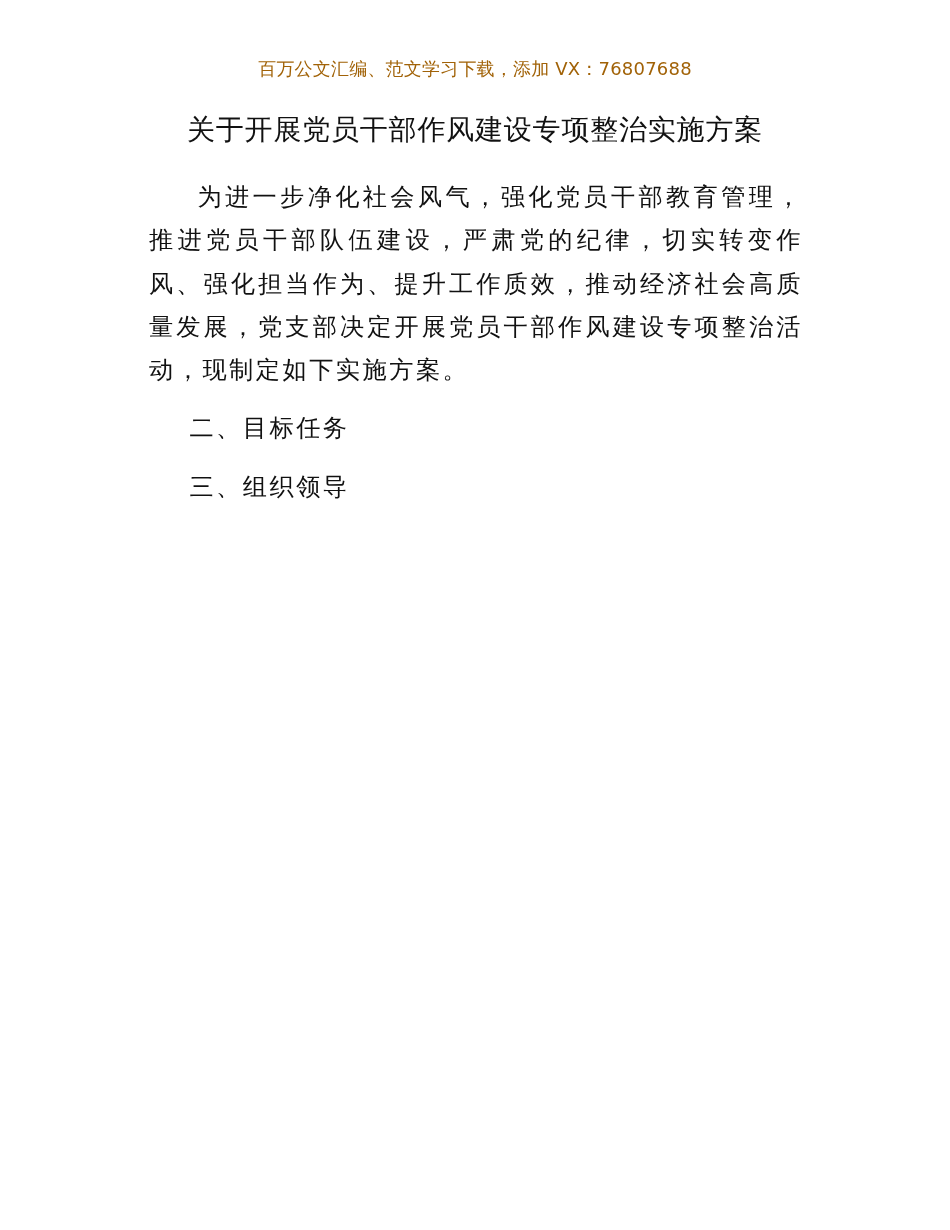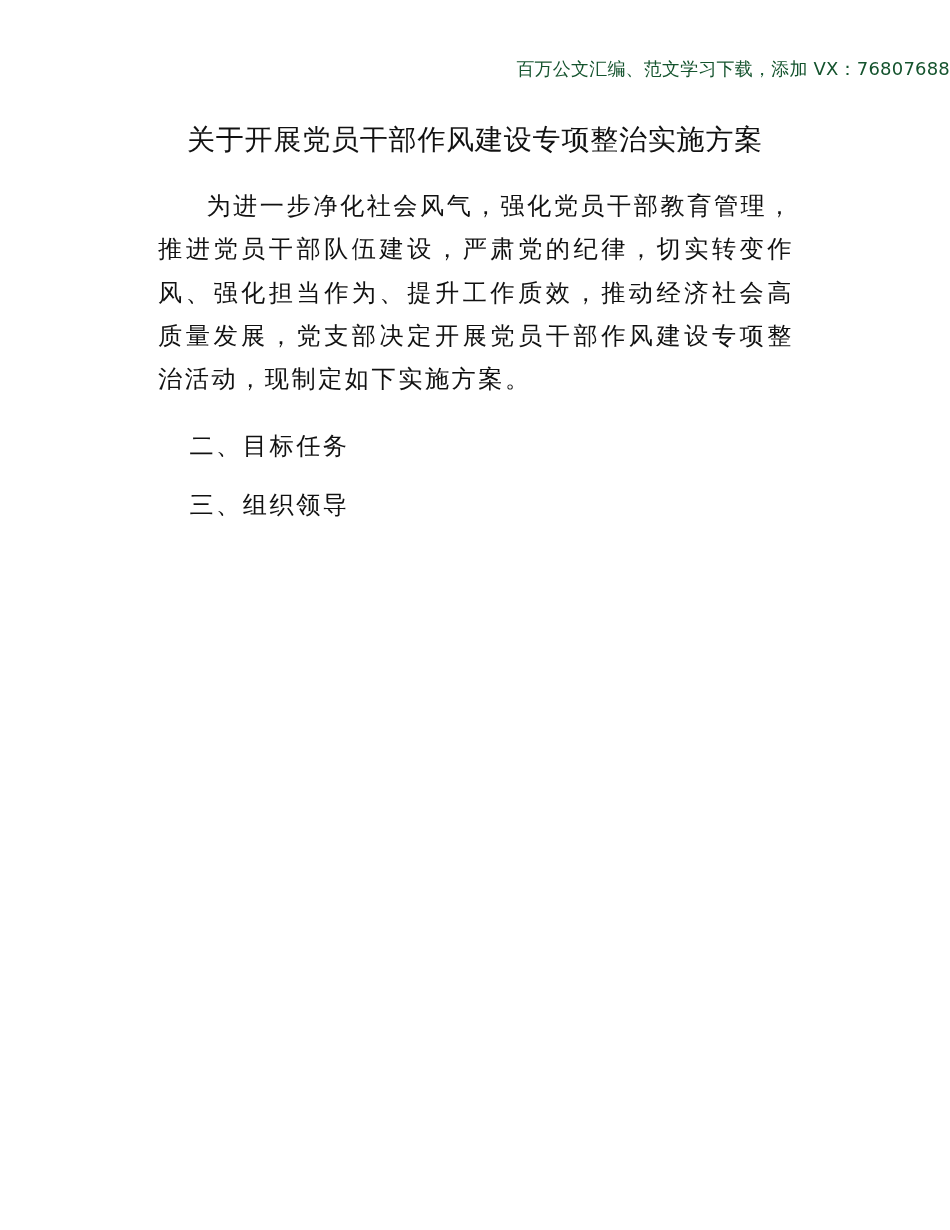--- a/index.html
+++ b/index.html
@@ -1,23 +1,23 @@
 <!DOCTYPE html>
 <html><head>
   <meta charset="utf-8">
   <style>
     html, body { margin: 0; padding: 0; background: #ffffff; }
     body { width: 950px; height: 1230px; position: relative; overflow: hidden;
       font-family: "DejaVu Sans", "Liberation Sans", sans-serif; color: #111111; }
-    .header-note { position: absolute; top: 56px; left: 0; width: 950px; text-align: right;
-      font-size: 18px; line-height: 26px; color: #14532d; letter-spacing: 0.2px; }
-    .doc-title { position: absolute; top: 120px; left: 0; width: 950px; text-align: center;
+    .header-note { position: absolute; top: 56px; left: 0; width: 950px; text-align: center;
+      font-size: 18px; line-height: 26px; color: #a16207; letter-spacing: 0.2px; }
+    .doc-title { position: absolute; top: 110px; left: 0; width: 950px; text-align: center;
       font-size: 28px; line-height: 40px; color: #111111; letter-spacing: 0.8px; }
     .doc-body { position: absolute; top: 168px; left: 141px; width: 670px; }
-    .para { margin: 17px; font-size: 24.2px; line-height: 43.3px; text-align: justify;
+    .para { margin: 8px; font-size: 24.2px; line-height: 43.3px; text-align: justify;
       text-indent: 2em; letter-spacing: 2.5px; word-break: break-all; }
     .heading { margin: 0; font-size: 24.2px; line-height: 43.3px; text-indent: 2em;
       letter-spacing: 2.5px; padding: 7px 0 8px 0; }
     .para + .heading { margin-top: 4px; }
   </style>
 </head>
 <body>
 
 <div class="header-note">百万公文汇编、范文学习下载，添加 VX：76807688</div>
 

